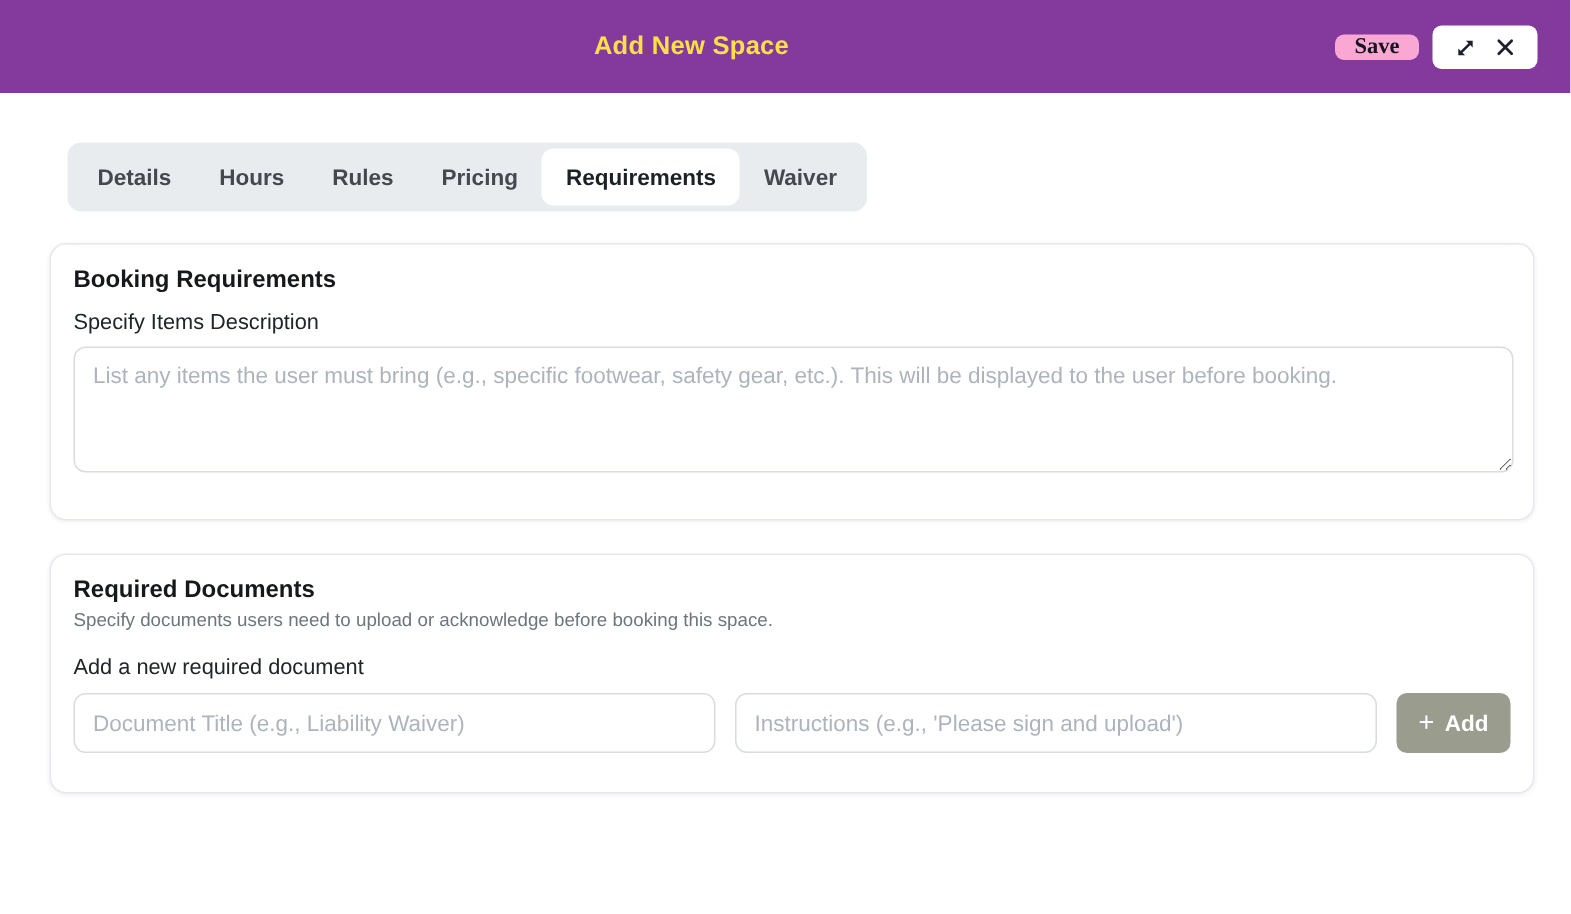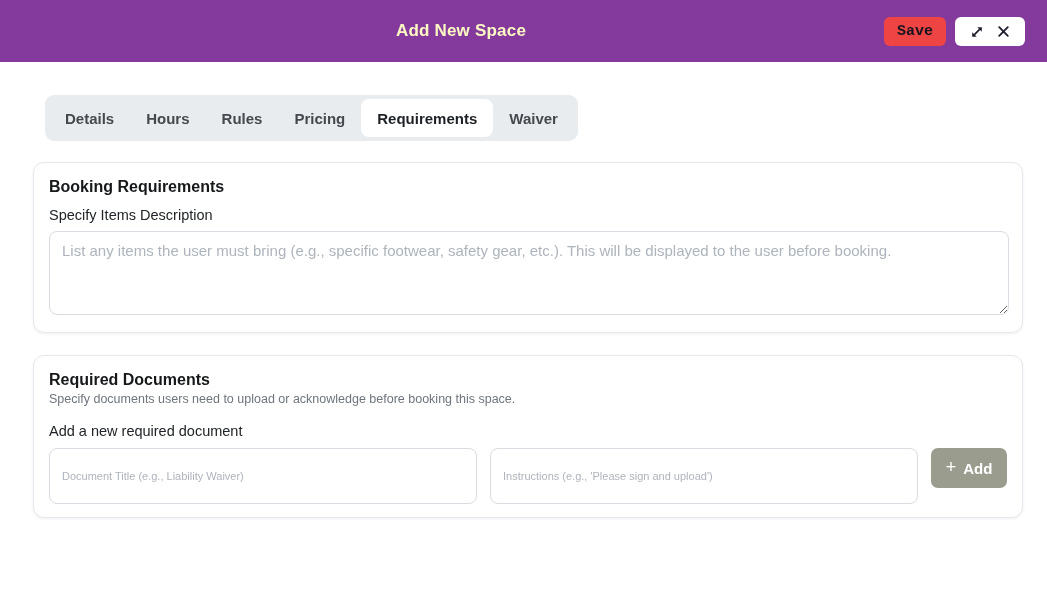--- a/index.html
+++ b/index.html
@@ -24,39 +24,39 @@
   .modal-header{
     position:relative;
     height:62px;
     background:var(--header-bg);
   }
   .modal-title{
     position:absolute;
     left:0; right:125px; top:0;
     height:62px;
     display:flex;align-items:center;justify-content:center;
-    color:#fef9c3;
+    color:#fde047;
     font-size:17px;
     font-weight:700;
     letter-spacing:.2px;
   }
   .header-actions{
     position:absolute;
     right:22px; top:17px;
     display:flex;
     gap:9px;
     align-items:center;
   }
   .save-btn{
-    height:29px;
-    background:#ef4444;
+    height:17px;
+    background:#f9a8d4;
     border:none;
     border-radius:6px;
     padding:0 13px;
-    font-family:Liberation Mono, monospace;
+    font-family:Liberation Serif, serif;
     font-size:15px;
     font-weight:700;
     color:#15151f;
     cursor:pointer;
   }
   .window-controls{
     height:29px;
     background:#ffffff;
     border-radius:6px;
     display:flex;
@@ -97,21 +97,21 @@
     color:#1d2125;
   }
   
   .content{padding:0 24px 0 33px;}
   .card{
     width:990px;
     background:#ffffff;
     border:1px solid var(--border-card);
     border-radius:11px;
     box-shadow:0 1px 3px rgba(40,40,70,.07);
-    padding:15px 15px 13px 15px;
+    padding:15px 15px 26px 15px;
   }
   .card-1{margin-top:21px;}
   .card-2{margin-top:22px;}
   .card-title{
     font-size:16px;
     font-weight:700;
     color:#17181a;
   }
   .card-subtitle{
     margin-top:3px;
@@ -145,26 +145,26 @@
     resize:both;
     outline:none;
   }
   .doc-row{
     display:flex;
     gap:13px;
     align-items:stretch;
   }
   .doc-row input{
     flex:1;
-    height:56px;
+    height:40px;
     border:1px solid var(--border-input);
     border-radius:8px;
     padding:0 12px;
     font-family:inherit;
-    font-size:11px;
+    font-size:15px;
     color:var(--text-dark);
     outline:none;
     min-width:0;
   }
   ::placeholder{color:var(--placeholder);opacity:1;}
   .add-btn{
     width:76px;
     height:40px;
     border:none;
     border-radius:7px;

